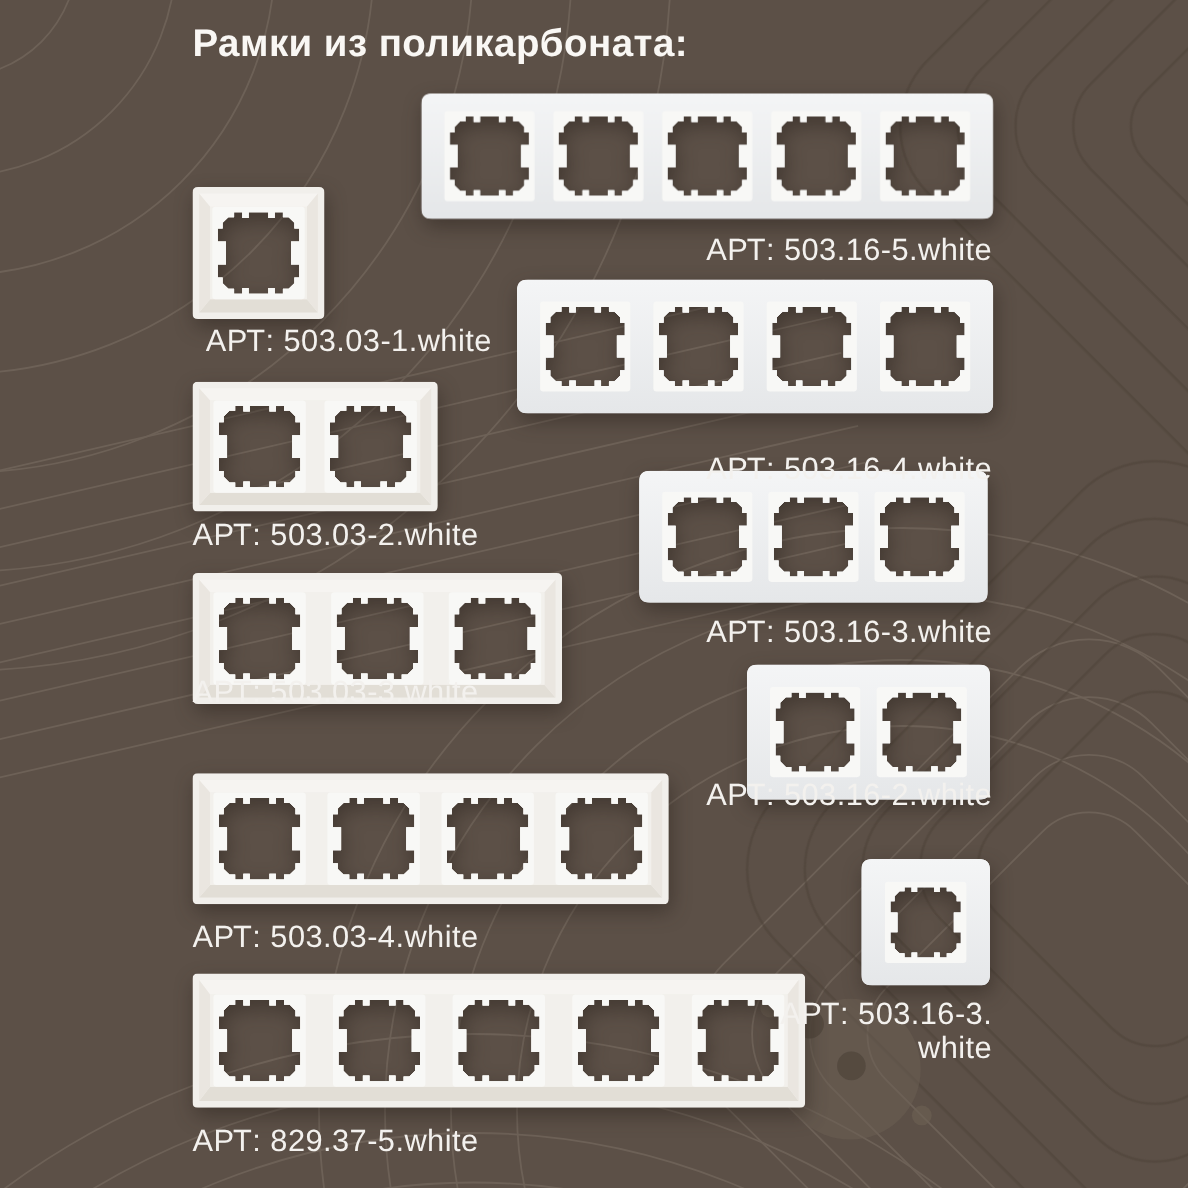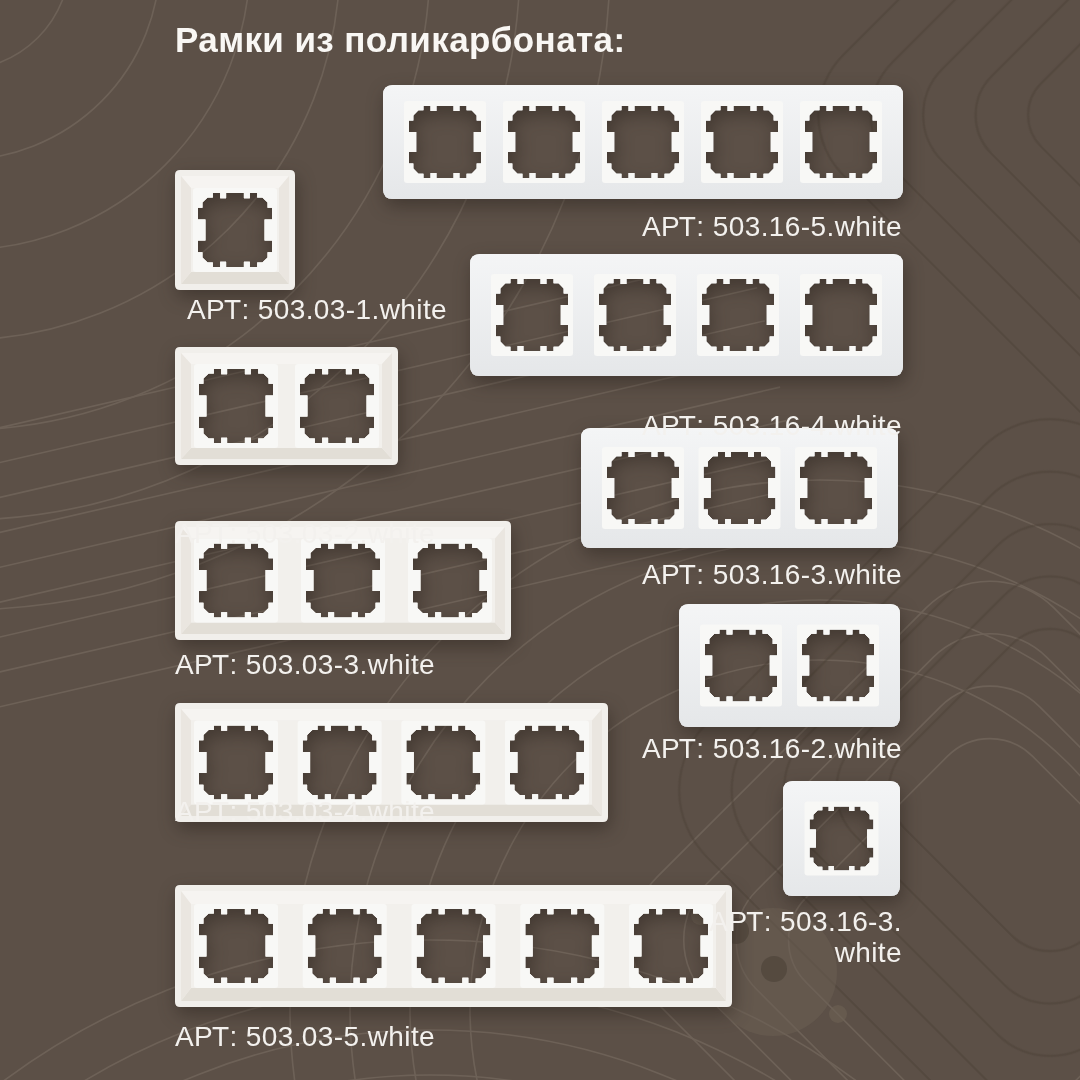--- a/index.html
+++ b/index.html
@@ -284,24 +284,24 @@
           </linearGradient>
         </defs>
         <path d="M10 0H107Q117 0 117 10V105Q117 115 107 115H10Q0 115 0 105V10Q0 0 10 0ZM30.3 33.8L34.8 29.3L39.3 29.3L39.3 25.5L45.7 25.5L45.7 30.0L50.8 30.0L50.8 25.5L66.2 25.5L66.2 30.0L71.3 30.0L71.3 25.5L77.7 25.5L77.7 29.3L82.2 29.3L86.7 33.8L86.7 38.3L90.5 38.3L90.5 48.5L84.1 48.5L84.1 66.5L90.5 66.5L90.5 76.7L86.7 76.7L86.7 81.2L82.2 85.7L77.7 85.7L77.7 89.5L71.3 89.5L71.3 85.0L66.2 85.0L66.2 89.5L50.8 89.5L50.8 85.0L45.7 85.0L45.7 89.5L39.3 89.5L39.3 85.7L34.8 85.7L30.3 81.2L30.3 76.7L26.5 76.7L26.5 66.5L32.9 66.5L32.9 48.5L26.5 48.5L26.5 38.3L30.3 38.3Z" fill="#edeff1" fill-rule="evenodd"></path>
         <g clip-path="url(#fclip9)">
           <rect x="0" y="0" width="117" height="115" fill="url(#fgrad9)"></rect>
           <rect x="21.5" y="20.5" width="74" height="74" rx="3" fill="#f8f8f6"></rect>
         </g>
       </svg></div>
 
   <div class="product-label" style="top: 294px; left: 187px;">АРТ: 503.03-1.white</div>
-  <div class="product-label" style="top: 470px; left: 175px; margin-top: 48px;">АРТ: 503.03-2.white</div>
-  <div class="product-label" style="top: 649px; left: 175px;">АРТ: 503.03-3.white</div>
-  <div class="product-label" style="top: 796px; left: 175px;">АРТ: 503.03-4.white</div>
-  <div class="product-label" style="top: 1021px; left: 175px;">АРТ: 503.03-5.white</div>
+  <div class="product-label" style="top: 470px; left: 175px;">АРТ: 503.03-2.white</div>
+  <div class="product-label" style="top: 613px; left: 175px;">АРТ: 503.03-3.white</div>
+  <div class="product-label" style="top: 836px; left: 175px;">АРТ: 503.03-4.white</div>
+  <div class="product-label" style="top: 1021px; left: 175px;">АРТ: 829.37-5.white</div>
   <div class="product-label" style="top: 211px; right: 178px; text-align: right;">АРТ: 503.16-5.white</div>
   <div class="product-label" style="top: 384px; right: 178px; text-align: left; margin-top: 26px;">АРТ: 503.16-4.white</div>
   <div class="product-label" style="top: 559px; right: 178px; text-align: right;">АРТ: 503.16-3.white</div>
-  <div class="product-label" style="top: 733px; right: 178px; text-align: left;">АРТ: 503.16-2.white</div>
+  <div class="product-label" style="top: 707px; right: 178px; text-align: left;">АРТ: 503.16-2.white</div>
   <div class="product-label" style="top: 906px; right: 178px; text-align: right;">АРТ: 503.16-3.
 white</div>
 
 </div>
 
 </body></html>

